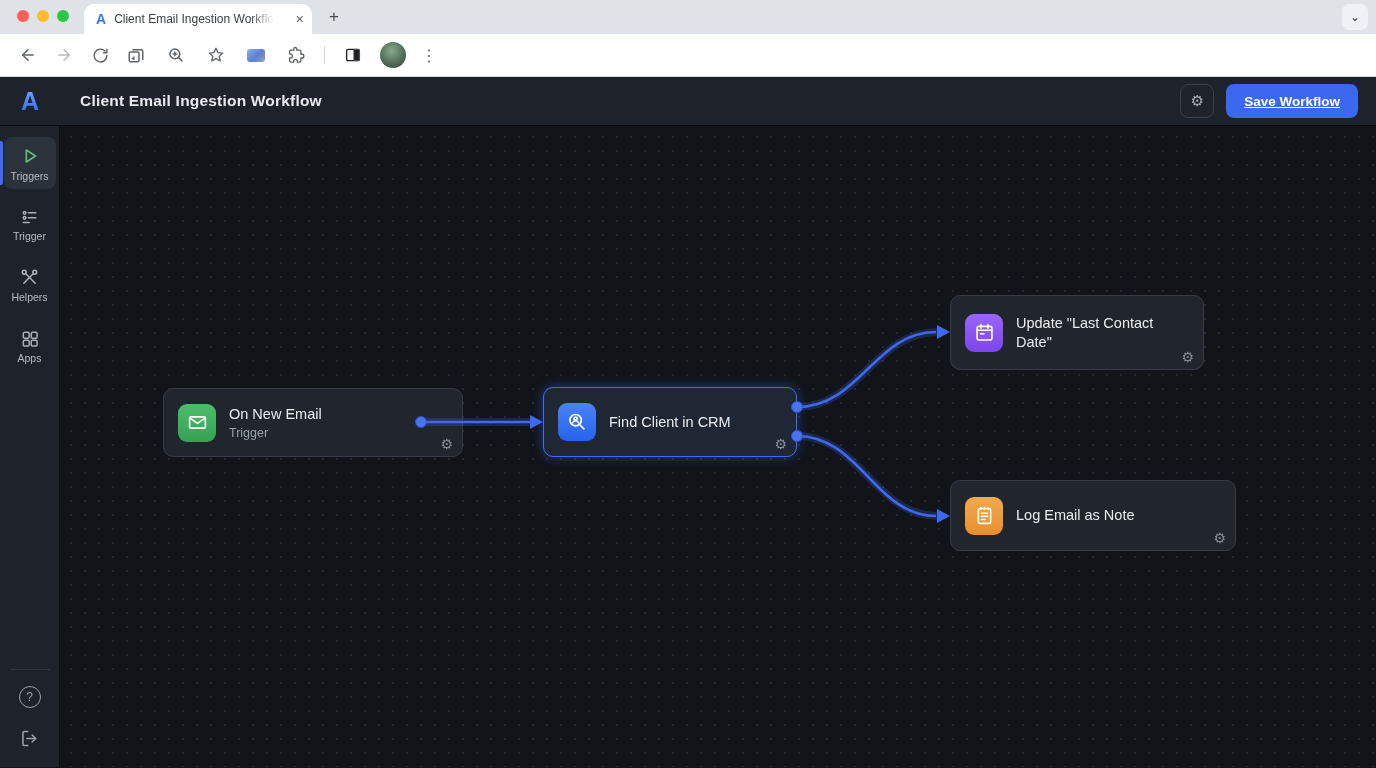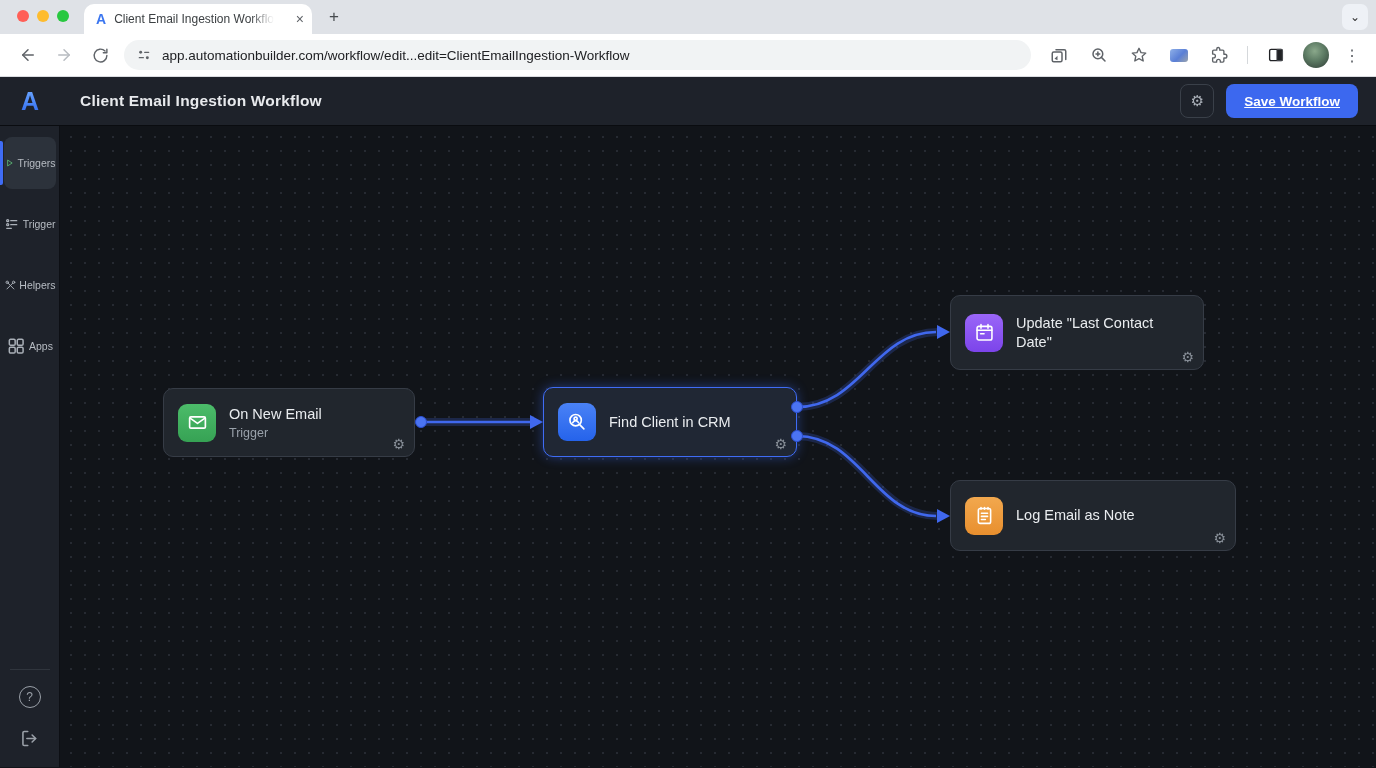--- a/index.html
+++ b/index.html
@@ -50,21 +50,21 @@
   .header-right { margin-left:auto; display:flex; align-items:center; gap:12px; margin-right:18px; }
   .gear-btn { width:34px; height:34px; border:1px solid #3a4049; border-radius:8px; background:transparent;
     color:#aab0b8; font-size:15px; display:flex; align-items:center; justify-content:center; cursor:pointer; }
   .save-btn { height:34px; padding:0 18px; background:#3c68ef; border:none; border-radius:8px;
     color:#ffffff; font-size:13.5px; font-weight:600; font-family:inherit; cursor:pointer;text-decoration:underline; }
 
   .app-body { flex:1; display:flex; min-height:0; }
   .sidebar { width:60px; background:#1e222a; border-right:1px solid #0d0f14; position:relative;
     display:flex; flex-direction:column; align-items:center; padding-top:11px; }
   .side-item { position:relative; width:52px; height:52px; border-radius:8px; margin-bottom:9px;
-    display:flex; flex-direction:row; align-items:center; justify-content:center; gap:3px; cursor:pointer; }
+    display:flex; flex-direction:column; align-items:center; justify-content:center; gap:3px; cursor:pointer; }
   .side-item.selected { background:#2c323b; }
   .side-item.selected .accent { position:absolute; left:-4px; top:4px; width:3px; height:44px;
     background:#3f6cf5; border-radius:0 2px 2px 0; }
   .side-label { font-size:10.5px; color:#b7bcc3; }
   .side-item svg { stroke:#aab0b8; }
   .side-item.selected svg { stroke:#5fbf77; }
   .side-bottom { margin-top:auto; width:100%; display:flex; flex-direction:column; align-items:center;
     padding-bottom:10px; }
   .side-divider { width:40px; height:1px; background:#30353d; margin-bottom:16px; }
   .help-circ { width:22px; height:22px; border:1.5px solid #9aa0a8; border-radius:50%;
@@ -87,21 +87,21 @@
     display:flex; align-items:center; justify-content:center; }
   .ic-green  { background:linear-gradient(180deg,#4cbc6a,#36a254); }
   .ic-blue   { background:linear-gradient(180deg,#4a82f6,#2563eb); }
   .ic-purple { background:linear-gradient(180deg,#9a66f8,#7c44ea); }
   .ic-orange { background:linear-gradient(180deg,#f2a84e,#e88f2e); }
   .node-text { display:flex; flex-direction:column; gap:2px; padding-right:26px; }
   .node-title { font-size:14.5px; font-weight:500; color:#e9ecef; line-height:1.3; }
   .node-sub { font-size:12.5px; color:#99a1aa; }
   .node-gear { position:absolute; right:9px; bottom:4px; font-size:14px; color:#878e97; cursor:pointer; }
 
-  #node-email  { left:103px; top:262px; width:252px; height:69px; }
+  #node-email  { left:103px; top:262px; width:300px; height:69px; }
   #node-find   { left:483px; top:261px; width:254px; height:70px; }
   #node-update { left:890px; top:169px; width:254px; height:75px; }
   #node-log    { left:890px; top:354px; width:286px; height:71px; }
 </style>
 </head>
 <body>
 
 <div class="tabstrip">
   <div class="traffic">
     <span class="tl-red"></span>
@@ -128,31 +128,20 @@
     <svg width="18" height="18" viewBox="0 0 24 24" fill="none" stroke-width="2" stroke-linecap="round" stroke-linejoin="round">
         <path d="M5 12h14"></path>
         <path d="M12 5l7 7-7 7"></path>
       </svg>
   </div>
   <div class="nav-ic">
     <svg width="17" height="17" viewBox="0 0 24 24" fill="none" stroke-width="2" stroke-linecap="round" stroke-linejoin="round">
         <path d="M21 12a9 9 0 1 1-2.6-6.3"></path>
         <path d="M21 3v5h-5"></path>
       </svg>
-  </div>
-  <div class="omnibox">
-    <span style="margin-right:10px; display:flex;">
-      <svg width="16" height="16" viewBox="0 0 24 24" fill="#5f6368">
-          <circle cx="7" cy="8" r="2.2"></circle>
-          <rect x="12" y="7" width="8" height="2" rx="1"></rect>
-          <circle cx="17" cy="16" r="2.2"></circle>
-          <rect x="4" y="15" width="8" height="2" rx="1"></rect>
-        </svg>
-    </span>
-    <span class="url-text">app.automationbuilder.com/workflow/edit...edit=ClientEmailIngestion-Workflow</span>
   </div>
   <div class="right-ics">
     <div class="nav-ic">
       <svg width="18" height="18" viewBox="0 0 24 24" fill="none" stroke="#5f6368" stroke-width="2" stroke-linecap="round" stroke-linejoin="round">
           <path d="M8 5h11a2 2 0 0 1 2 2v11"></path>
           <rect x="3" y="8" width="13" height="13" rx="2"></rect>
           <path d="M10 13l-4 4 4 2z" fill="#5f6368" stroke="none"></path>
         </svg>
     </div>
     <div class="nav-ic">

